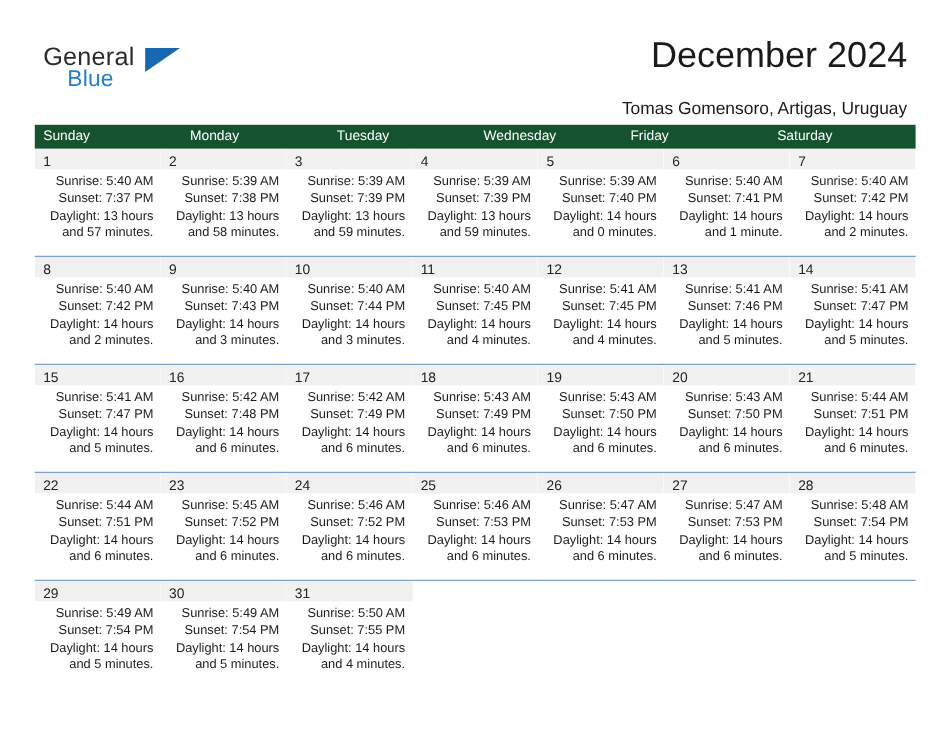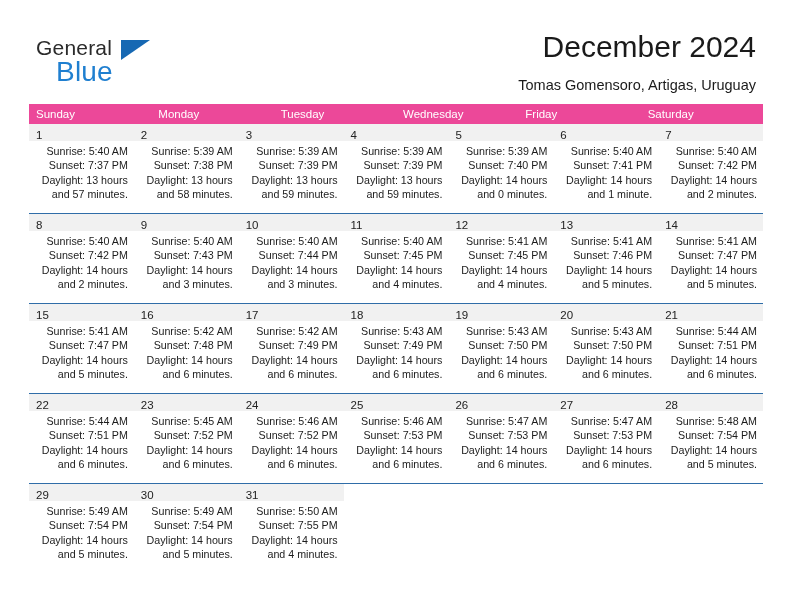--- a/index.html
+++ b/index.html
@@ -45,21 +45,21 @@
     top: 0;
     font-size: 21px;
     letter-spacing: 0.2px;
     color: #2b2b2b;
     font-family: "Liberation Sans", sans-serif;
   }
   .brand-blue {
     position: absolute;
     left: 20px;
     top: 20px;
-    font-size: 28px;
+    font-size: 19px;
     letter-spacing: 0.2px;
     color: #1f7fd0;
     font-family: "Liberation Sans", sans-serif;
   }
   .brand-triangle {
     position: absolute;
     left: 85px;
     top: 4px;
     width: 0;
     height: 0;
@@ -76,36 +76,36 @@
   .cal-title {
     font-size: 30px;
     color: #1a1a1a;
     line-height: 38px;
     white-space: nowrap;
   }
   .cal-subtitle {
     font-size: 14.5px;
     color: #1a1a1a;
     line-height: 22px;
-    margin-top: 8px;
+    margin-top: 14px;
     white-space: nowrap;
   }
 
   
   .calendar {
     position: absolute;
     left: 29px;
     top: 104px;
     width: 734px;
   }
 
   .weekday-row {
     display: flex;
     width: 100%;
-    background: #ec4899;
+    background: #14532d;
   }
   .weekday-cell {
     flex: 1 1 0;
     box-sizing: border-box;
     padding: 4px 0 4px 7px;
     font-size: 11.5px;
     color: #ffffff;
     height: 20px;
     line-height: 13px;
     overflow: hidden;

